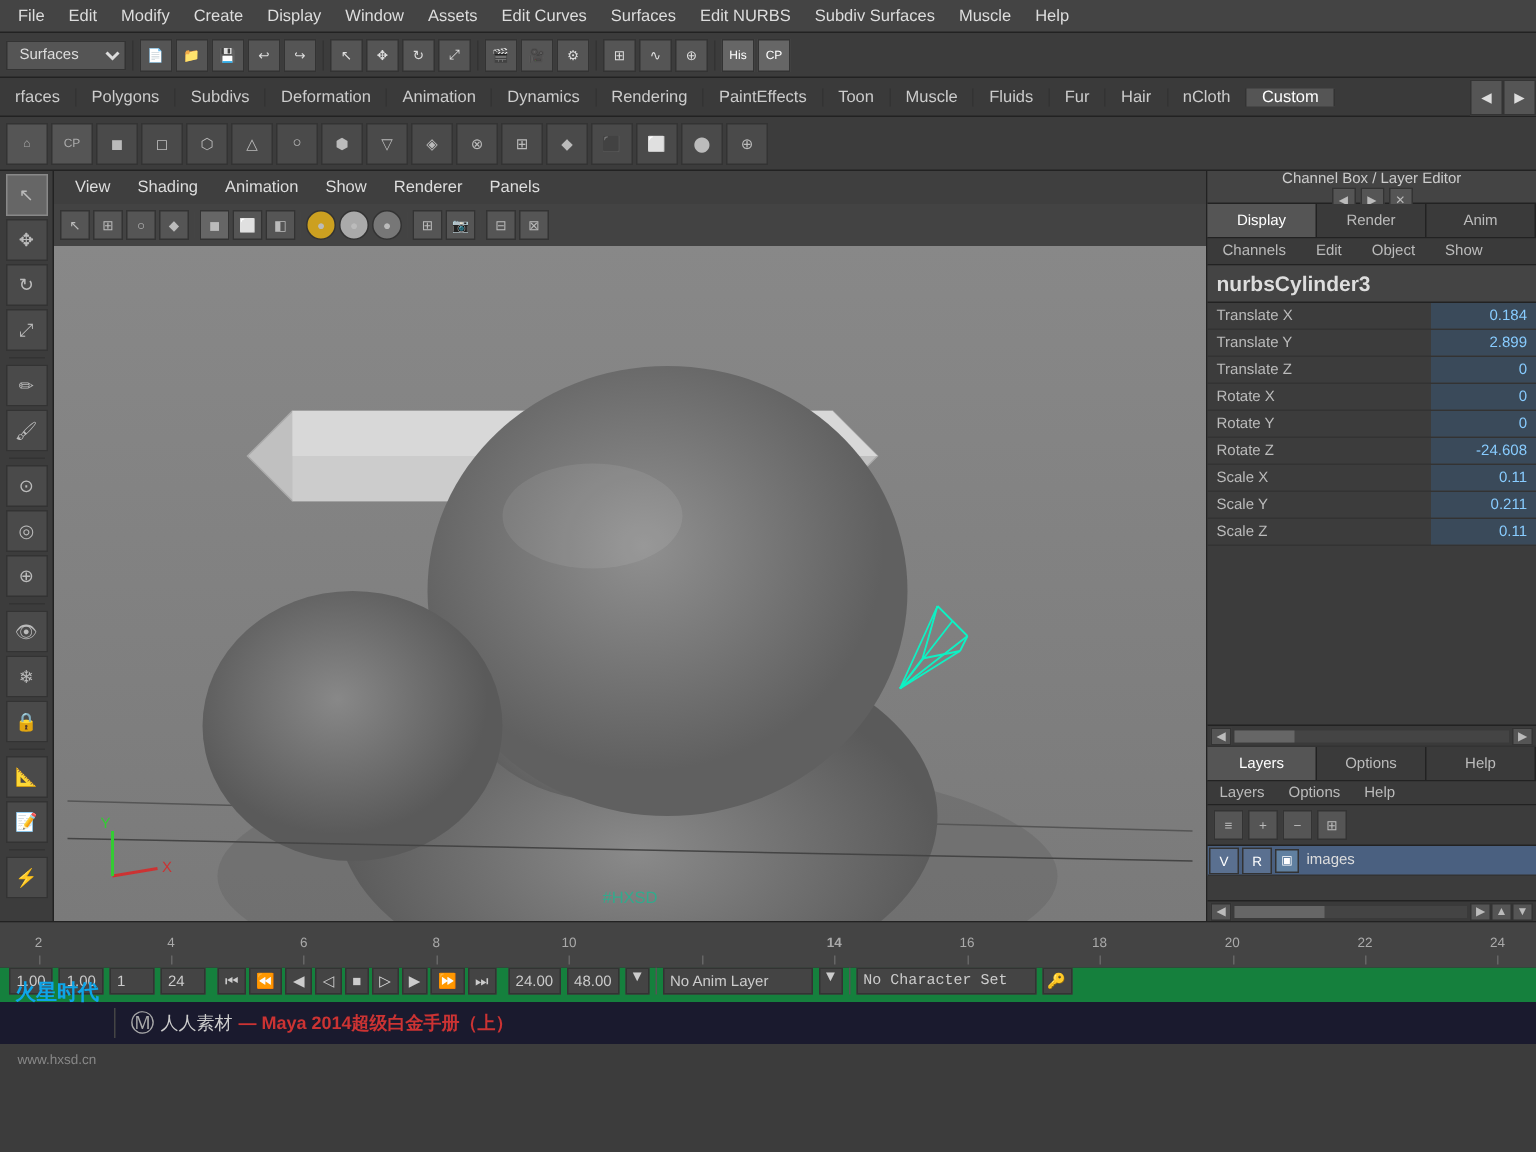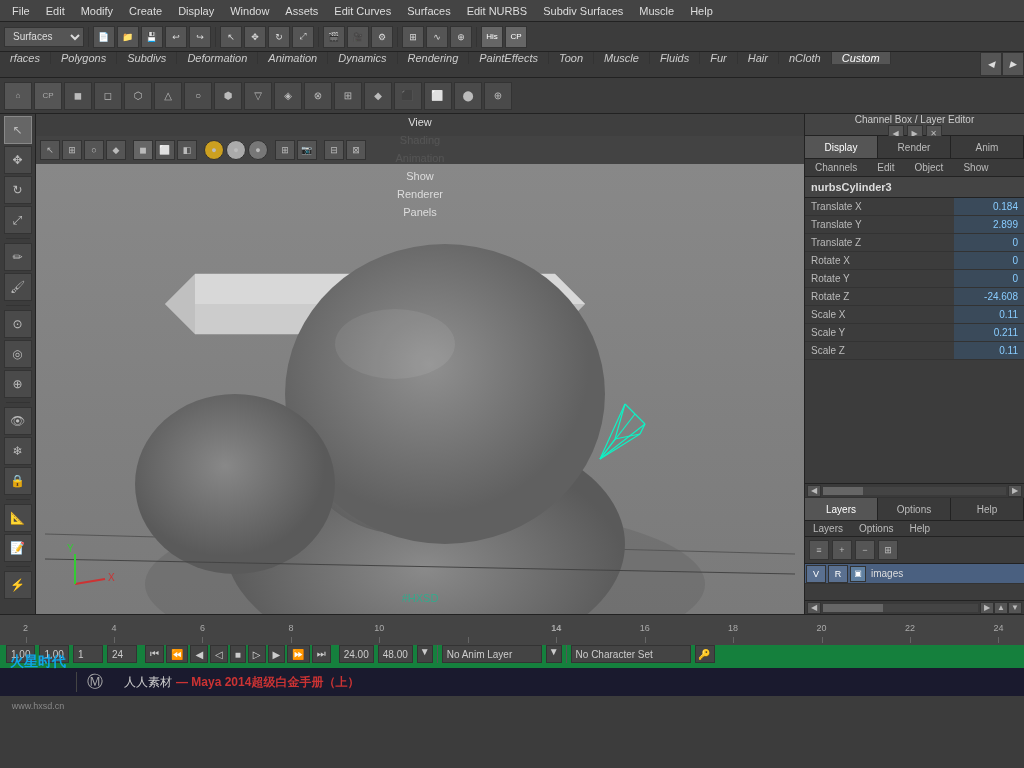--- a/index.html
+++ b/index.html
@@ -50,23 +50,22 @@
       display: flex; align-items: center; justify-content: center;
       flex-shrink: 0;
     }
     .tb-separator { width: 1px; height: 20px; background: #333; margin: 0 2px; }
 
     
     #shelftabs {
       height: 26px;
       background: #3a3a3a;
       display: flex;
-      align-items: flex-start;
-      border-bottom: 1px solid #222;
-      font-style: italic;
+      align-items: center;
+      border-bottom: 1px solid #222;
     }
     .shelf-tab {
       padding: 0 10px;
       font-size: 11px;
       color: #ccc;
       cursor: pointer;
       display: flex;
       align-items: center;
       border-right: 1px solid #333;
     }
@@ -133,21 +132,20 @@
     #viewport-menubar {
       position: absolute;
       top: 0; left: 0; right: 0;
       height: 22px;
       background: rgba(50,50,50,0.85);
       display: flex;
       align-items: center;
       padding: 0 6px;
       gap: 2px;
       z-index: 10;
-      flex-direction: column;
     }
     .vp-menu { padding: 2px 8px; color: #ddd; font-size: 11px; cursor: pointer; }
 
     #viewport-toolbar {
       position: absolute;
       top: 22px; left: 0; right: 0;
       height: 28px;
       background: rgba(50,50,50,0.8);
       display: flex;
       align-items: center;
@@ -222,21 +220,21 @@
     }
     .cb-menu-item {
       padding: 3px 10px;
       font-size: 10px;
       color: #bbb;
       cursor: pointer;
     }
 
     #object-name {
       padding: 4px 6px;
-      font-size: 11px;
+      font-size: 14px;
       font-weight: bold;
       color: #ddd;
       background: #444;
       border-bottom: 1px solid #222;
     }
 
     #channel-attributes {
       flex: 1;
       overflow-y: auto;
       background: #3c3c3c;
@@ -458,21 +456,20 @@
     }
     .brand-sub {
       color: #888;
       font-size: 9px;
       margin-top: 30px;
     }
     .brand-divider { width: 1px; height: 20px; background: #444; }
     .brand-text {
       color: #ccc;
       font-size: 12px;
-      margin-left: 17px;
     }
     .brand-highlight {
       color: #cc3333;
       font-size: 12px;
       font-weight: bold;
     }
 
     
     #scene-svg {
       width: 100%;
@@ -860,21 +857,21 @@
 
   <div class="status-field" style="margin-left:4px;">24.00</div>
   <div class="status-field">48.00</div>
   <div class="status-dropdown" style="padding:0 2px; cursor:pointer;">▼</div>
 
   <div class="status-separator"></div>
   <div class="status-field" style="width:100px;">No Anim Layer</div>
   <div class="status-dropdown" style="padding:0 2px; cursor:pointer;">▼</div>
 
   <div class="status-separator"></div>
-  <div class="status-field" style="width:120px;">No Character Set</div>
+  <div class="status-field" style="width:120px;font-family:Liberation Mono, monospace;">No Character Set</div>
   <div style="width:20px; height:18px; background:#444; border:1px solid #333; display:flex; align-items:center; justify-content:center; font-size:10px; cursor:pointer;">🔑</div>
 </div>
 
 <div id="bottombar">
   <div style="display:flex; flex-direction:column; align-items:center;">
     <div class="brand-logo">火星时代</div>
     <div class="brand-sub">www.hxsd.cn</div>
   </div>
   <div class="brand-divider"></div>
   <div style="display:flex; align-items:center; gap:4px;">

